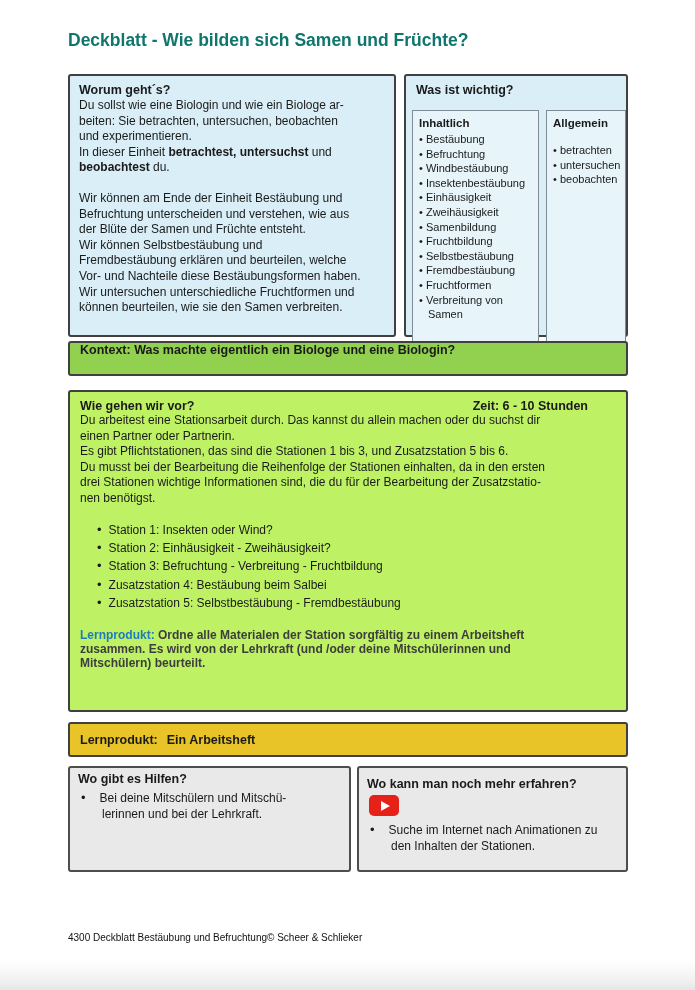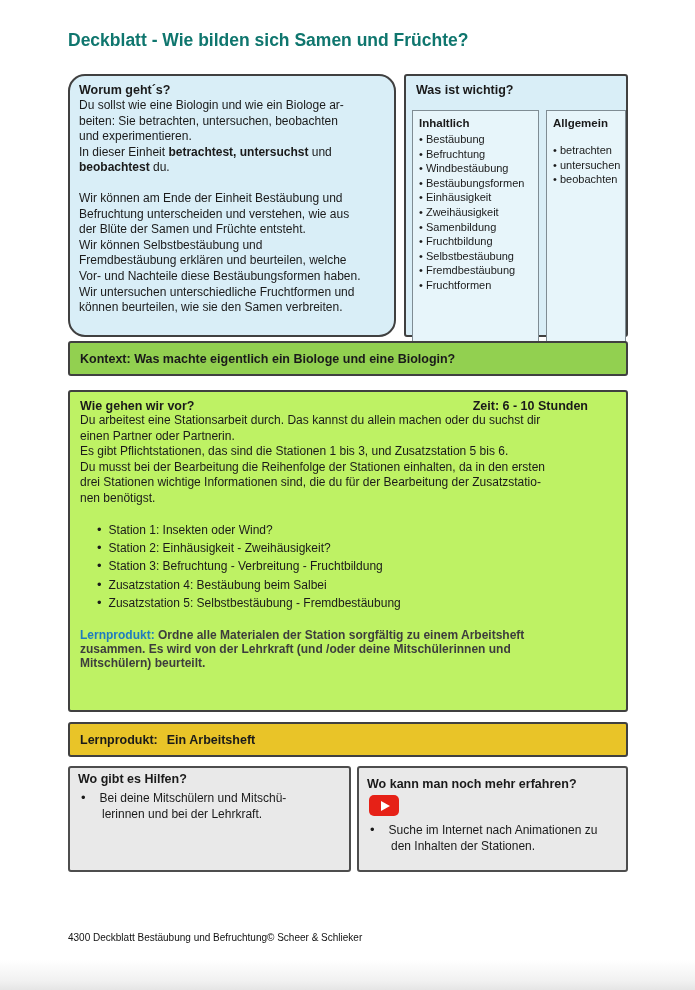--- a/index.html
+++ b/index.html
@@ -15,40 +15,40 @@
   .green{background:#92d050;}
   .yellow{background:#bef264;}
   .gold{background:#e9c428;}
   .gray{background:#e9e9e9;border-color:#4d4d4d;}
 
   .pre{white-space:pre-line;}
   p{margin:0;}
   .bh{font-weight:bold;font-size:12.5px;}
 
   
-  #worum{left:68px;top:74px;width:328px;height:263px;padding:7px 9px;border-radius:17px;}
+  #worum{left:68px;top:74px;width:328px;height:263px;padding:7px 9px;}
   #worum .bh{display:block;margin-bottom:1px;}
   #worum p{font-size:12px;line-height:15.6px;}
   .gap{height:15px;}
 
   
   #wichtig{left:404px;top:74px;width:224px;height:263px;padding:7px 0 0 6px;}
   #wichtig .bh{display:block;margin-left:4px;margin-bottom:13px;}
   .inner-row{display:flex;gap:7px;}
   .inner-box{background:#e7f5fa;border:1px solid #7f8c93;padding:6px 4px 0 6px;height:244px;box-sizing:border-box;}
   #inhaltlich{width:130px;}
   #allgemein{width:80px;}
   .inner-box .ih{font-weight:bold;font-size:11.5px;display:block;margin-bottom:3px;}
   .ilist{margin:0;padding:0;list-style:none;font-size:11px;line-height:14.6px;}
   .ilist li{padding-left:9px;text-indent:-9px;}
   .ilist li::before{content:"• ";}
   #allgemein .ilist{margin-top:14px;}
 
   
-  #kontext{left:68px;top:341px;width:560px;height:35px;display:flex;align-items:center;padding:0 10px;}
+  #kontext{left:68px;top:341px;width:560px;height:35px;display:flex;padding:0 10px;}
 
   
   #vorgehen{left:68px;top:390px;width:560px;height:322px;padding:7px 10px;}
   .vhead{display:flex;}
   .vhead .zeit{margin-left:auto;margin-right:28px;font-weight:bold;font-size:12.5px;}
   #vorgehen p.intro{font-size:12px;line-height:15.6px;}
   .slist{margin:14px 0 0 0;padding:0;list-style:none;font-size:12px;line-height:17.4px;}
   .slist li{padding-left:30px;text-indent:-13px;}
   .slist li::before{content:"•";font-size:13px;margin-right:7px;}
   .lp{margin-top:15px;font-size:12px;line-height:14px;font-weight:bold;color:#3d3d3d;}
@@ -99,28 +99,29 @@
 
 <section class="abs box blue" id="wichtig">
   <span class="bh">Was ist wichtig?</span>
   <div class="inner-row">
     <div class="inner-box" id="inhaltlich">
       <span class="ih">Inhaltlich</span>
       <ul class="ilist">
         <li>Bestäubung</li>
         <li>Befruchtung</li>
         <li>Windbestäubung</li>
-        <li>Bestäubungsformen</li>
+        <li>Insektenbestäubung</li>
         <li>Einhäusigkeit</li>
         <li>Zweihäusigkeit</li>
         <li>Samenbildung</li>
         <li>Fruchtbildung</li>
         <li>Selbstbestäubung</li>
         <li>Fremdbestäubung</li>
         <li>Fruchtformen</li>
+        <li>Verbreitung von Samen</li>
       </ul>
     </div>
     <div class="inner-box" id="allgemein">
       <span class="ih">Allgemein</span>
       <ul class="ilist">
         <li>betrachten</li>
         <li>untersuchen</li>
         <li>beobachten</li>
       </ul>
     </div>

